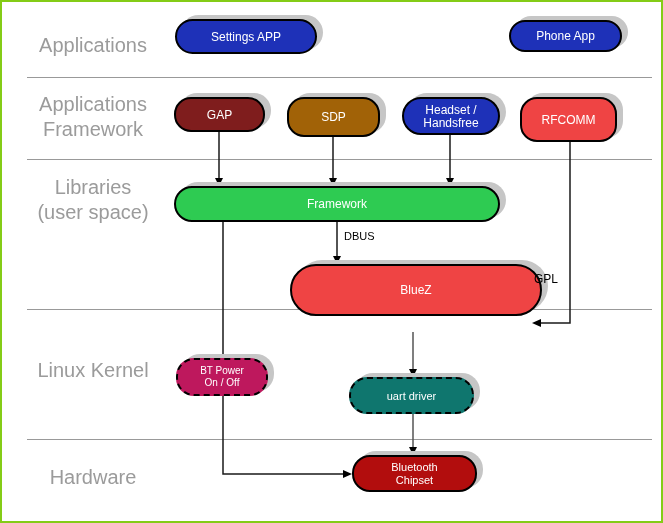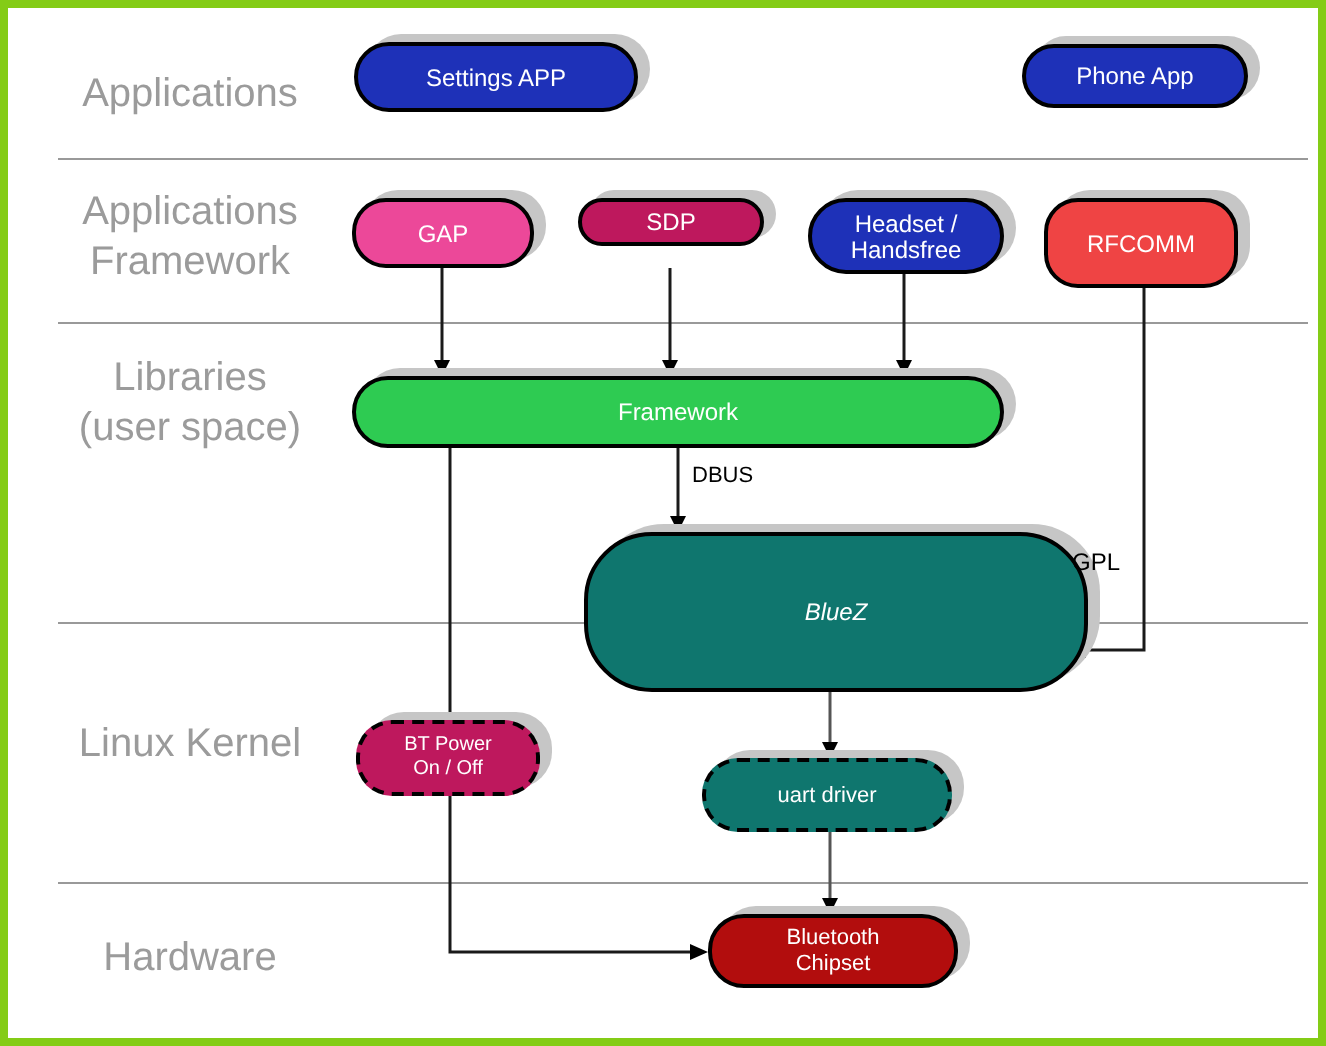--- a/index.html
+++ b/index.html
@@ -1,19 +1,19 @@
 <!DOCTYPE html>
 <html><head>
 <meta charset="utf-8">
 <style>
   html,body { margin:0; padding:0; background:#ffffff; }
   #canvas {
     position:relative;
     width:663px; height:523px;
-    border:4px solid #84cc16;
+    border:2px solid #84cc16;
     box-sizing:border-box;
     background:#ffffff;
     font-family:"Liberation Sans", sans-serif;
     overflow:hidden;
     padding-left:48px;
   }
   .divider {
     position:absolute; left:25px; width:625px; height:1px;
     background:#999;
   }
@@ -93,41 +93,41 @@
     </g>
   </svg>
 
   <div class="pill" style="left: 173px; top: 17px; width: 142px; height: 35px; border-radius: 18px; background-color: rgb(30, 49, 184);">
     <div>Settings APP</div>
   </div>
   <div class="pill" style="left: 507px; top: 18px; width: 113px; height: 32px; border-radius: 16px; background-color: rgb(30, 49, 184);">
     <div>Phone App</div>
   </div>
 
-  <div class="pill" style="left: 172px; top: 95px; width: 91px; height: 35px; border-radius: 17px; background-color: #ec4899;">
+  <div class="pill" style="left: 172px; top: 95px; width: 91px; height: 35px; border-radius: 17px; background-color: #7f1d1d;">
     <div>GAP</div>
   </div>
-  <div class="pill" style="left: 285px; top: 95px; width: 93px; height: 24px; border-radius: 17px; background-color: #be185d;">
+  <div class="pill" style="left: 285px; top: 95px; width: 93px; height: 40px; border-radius: 17px; background-color: #a16207;">
     <div>SDP</div>
   </div>
   <div class="pill" style="left: 400px; top: 95px; width: 98px; height: 38px; border-radius: 19px; background-color: rgb(30, 49, 184);">
     <div style="font-size:12px; line-height:13px;">Headset /</div>
     <div class="sub">Handsfree</div>
   </div>
   <div class="pill" style="left: 518px; top: 95px; width: 97px; height: 45px; border-radius: 17px; background-color: #ef4444;">
     <div>RFCOMM</div>
   </div>
 
   <div class="pill" style="left: 172px; top: 184px; width: 326px; height: 36px; border-radius: 18px; background-color: rgb(46, 203, 82);">
     <div>Framework</div>
   </div>
 
   <div class="float-label" style="left:342px; top:228px;">DBUS</div>
 
-  <div class="pill" style="left: 288px; top: 262px; width: 252px; height: 80px; border-radius: 34px; background-color: #0f766e; font-style: italic;">
+  <div class="pill" style="left: 288px; top: 262px; width: 252px; height: 52px; border-radius: 34px; background-color: #ef4444;">
     <div>BlueZ</div>
   </div>
   <div id="gpl-label" style="left:484px; top:270px;margin-left:48px;">GPL</div>
 
   <div class="pill dashed" style="left: 174px; top: 356px; width: 92px; height: 38px; border-radius: 18px; font-size: 10px; line-height: 12px; background-color: #be185d;">
     <div>BT Power</div>
     <div>On / Off</div>
   </div>
   <div class="pill dashed" style="left: 347px; top: 375px; width: 125px; height: 37px; border-radius: 18px; font-size: 11px; background-color: #0f766e;">
     <div>uart driver</div>

